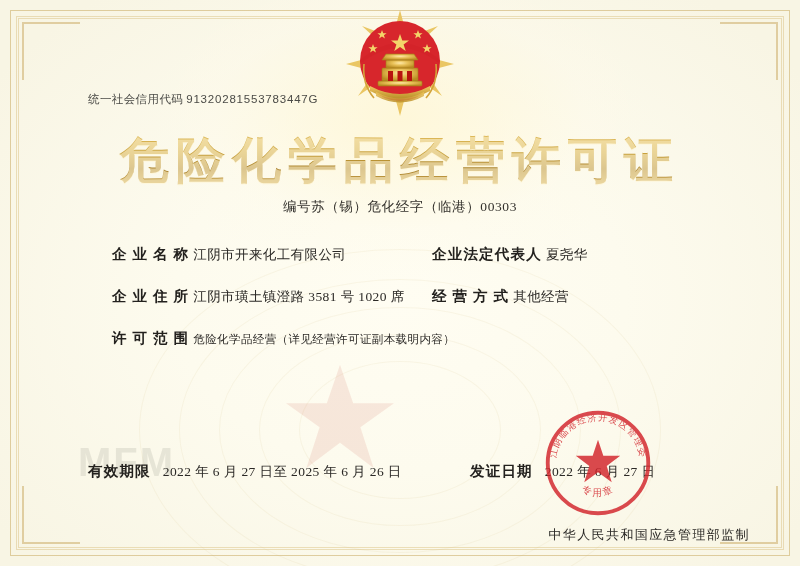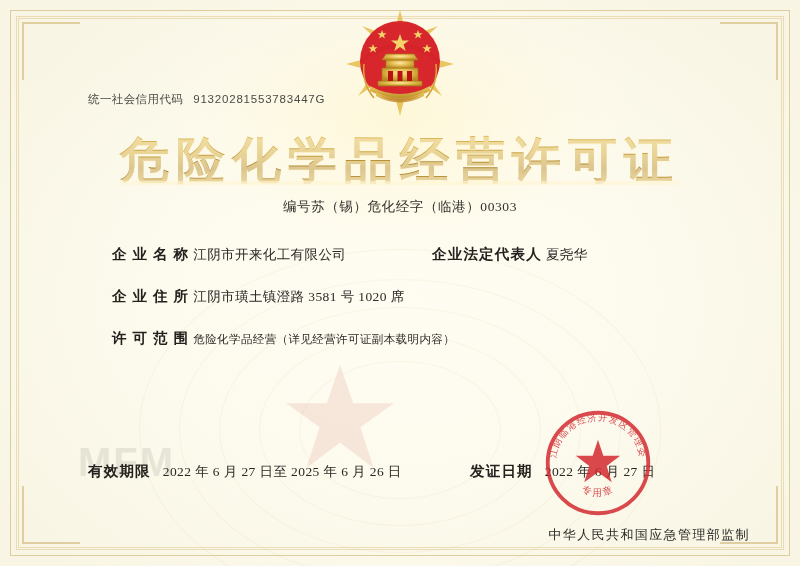--- a/index.html
+++ b/index.html
@@ -87,21 +87,21 @@
   .credit-code {
     position: absolute;
     left: 88px;
     top: 92px;
     font-size: 11.5px;
     color: #4a4a46;
     letter-spacing: 0.4px;
     font-family: "Liberation Sans", "DejaVu Sans", sans-serif;
   }
   .credit-code .value {
-    margin-left: 10px;
+    margin-left: 3px;
     letter-spacing: 0.8px;
   }
 
   
   .title {
     position: absolute;
     left: 0;
     right: 0;
     top: 128px;
     text-align: center;
@@ -109,21 +109,20 @@
     font-weight: bold;
     letter-spacing: 7px;
     font-family: "Liberation Serif", "DejaVu Serif", serif;
     background: linear-gradient(180deg, #e8c569 0%, #c9a23d 38%, #a8802a 62%, #e3c06a 100%);
     -webkit-background-clip: text;
     background-clip: text;
     color: #bb942f;
     -webkit-text-fill-color: transparent;
     text-shadow: 0 1px 0 rgba(255,245,210,0.6);
     white-space: nowrap;
-    text-decoration: underline;
   }
 
   .serial {
     position: absolute;
     left: 0;
     right: 0;
     top: 198px;
     text-align: center;
     font-size: 13.5px;
     color: #33312c;
@@ -355,20 +354,24 @@
       <div class="cell col-right">
         <span class="label">企业法定代表人</span>
         <span class="value">夏尧华</span>
       </div>
     </div>
 
     <div class="row">
       <div class="cell col-left">
         <span class="label">企 业 住 所</span>
         <span class="value">江阴市璜土镇澄路 3581 号 1020 席</span>
+      </div>
+      <div class="cell col-right">
+        <span class="label">经 营 方 式</span>
+        <span class="value">其他经营</span>
       </div>
     </div>
 
     <div class="row">
       <div class="cell col-left">
         <span class="label">许 可 范 围</span>
         <span class="value small">危险化学品经营（详见经营许可证副本载明内容）</span>
       </div>
     </div>
 

